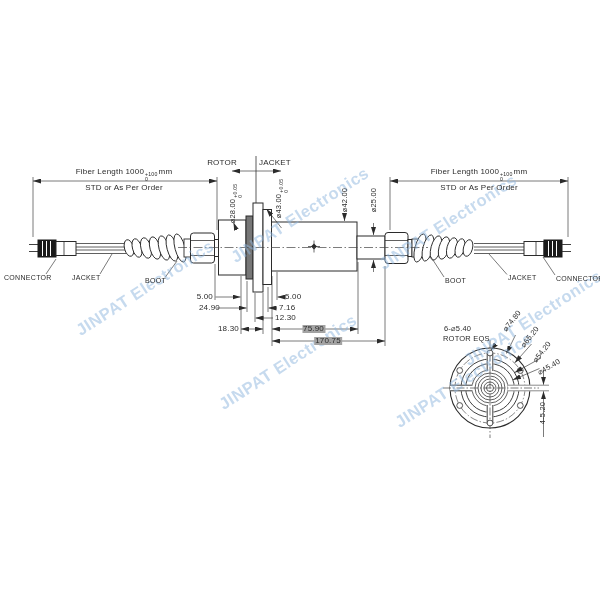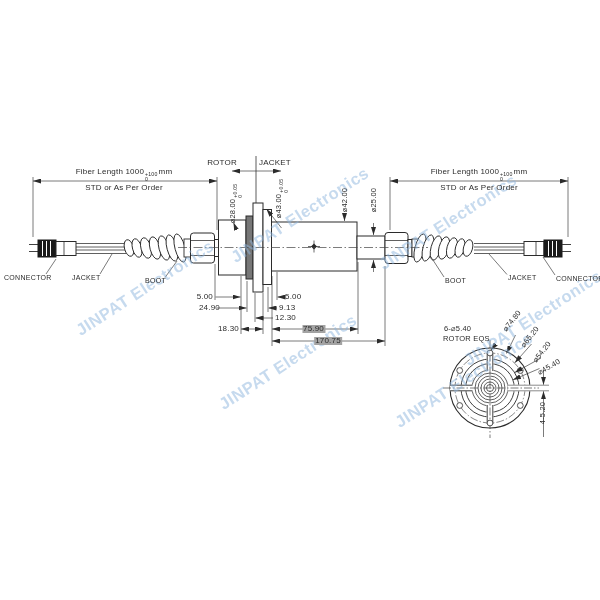--- a/index.html
+++ b/index.html
@@ -187,21 +187,21 @@
 <div class="lbl c" style="left:275px;top:163px">JACKET</div>
 
 <div class="lbl mid r90" style="left:236px;top:203px"><span>⌀28.00</span><span class="tol"><span>+0.05</span><span>0</span></span></div>
 <div class="lbl mid r90" style="left:282px;top:198px"><span>⌀43.00</span><span class="tol"><span>+0.05</span><span>0</span></span></div>
 <div class="lbl mid r90" style="left:345px;top:200px">⌀42.00</div>
 <div class="lbl mid r90" style="left:374px;top:200px">⌀25.00</div>
 
 <div class="lbl e" style="left:213px;top:296.5px">5.00</div>
 <div class="lbl e" style="left:220px;top:307.5px">24.90</div>
 <div class="lbl w" style="left:285px;top:296.5px">5.00</div>
-<div class="lbl w" style="left:279px;top:307.5px">9.13</div>
+<div class="lbl w" style="left:279px;top:307.5px">7.16</div>
 <div class="lbl w" style="left:275px;top:317.5px">12.30</div>
 <div class="lbl e" style="left:239px;top:328.5px">18.30</div>
 <div class="lbl c bgw" style="left:313.5px;top:328.5px">75.90</div>
 <div class="lbl c bgw" style="left:328px;top:340.5px">170.75</div>
 
 <div class="lbl small w" style="left:4px;top:276.5px">CONNECTOR</div>
 <div class="lbl small w" style="left:72px;top:276.5px">JACKET</div>
 <div class="lbl small w" style="left:145px;top:280px">BOOT</div>
 <div class="lbl small w" style="left:445px;top:279.5px">BOOT</div>
 <div class="lbl small w" style="left:508px;top:276.5px">JACKET</div>

